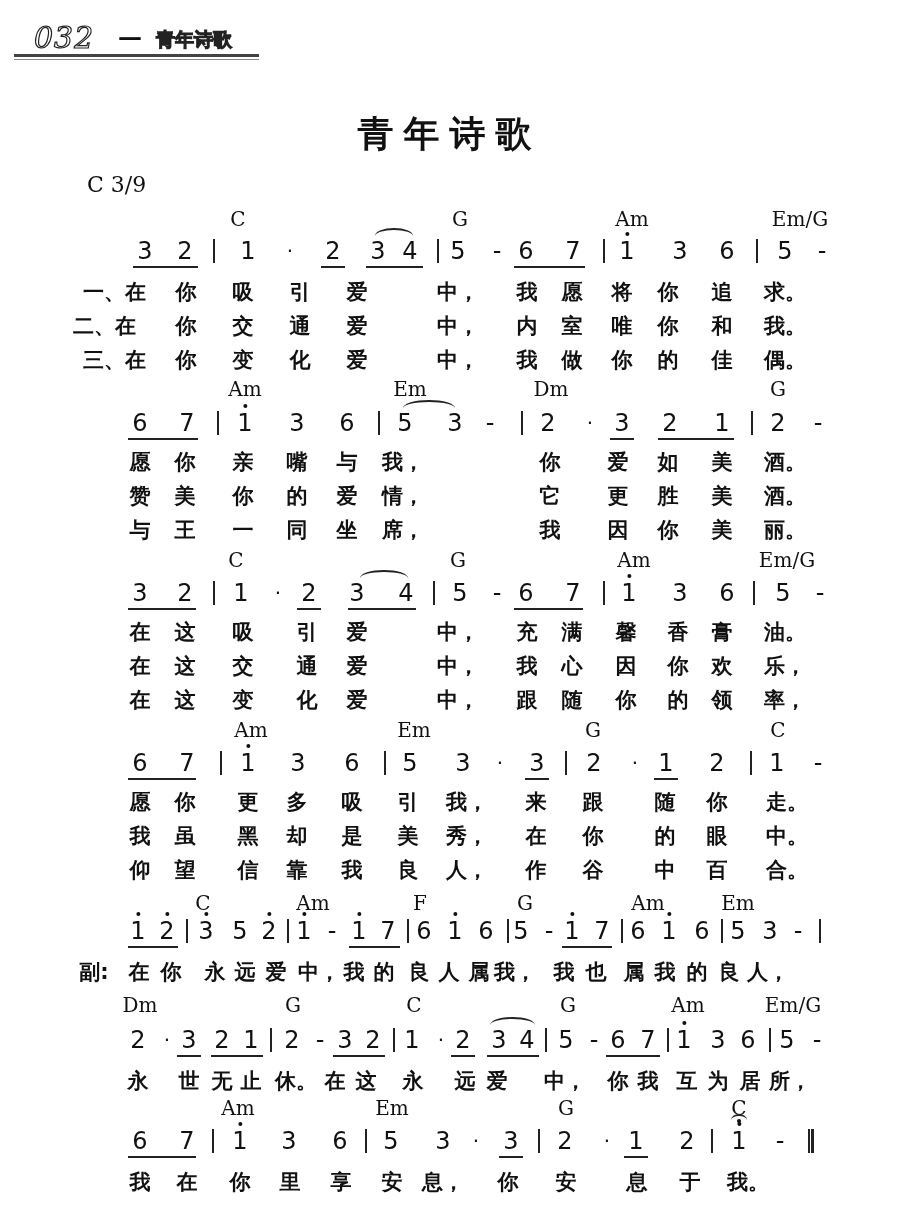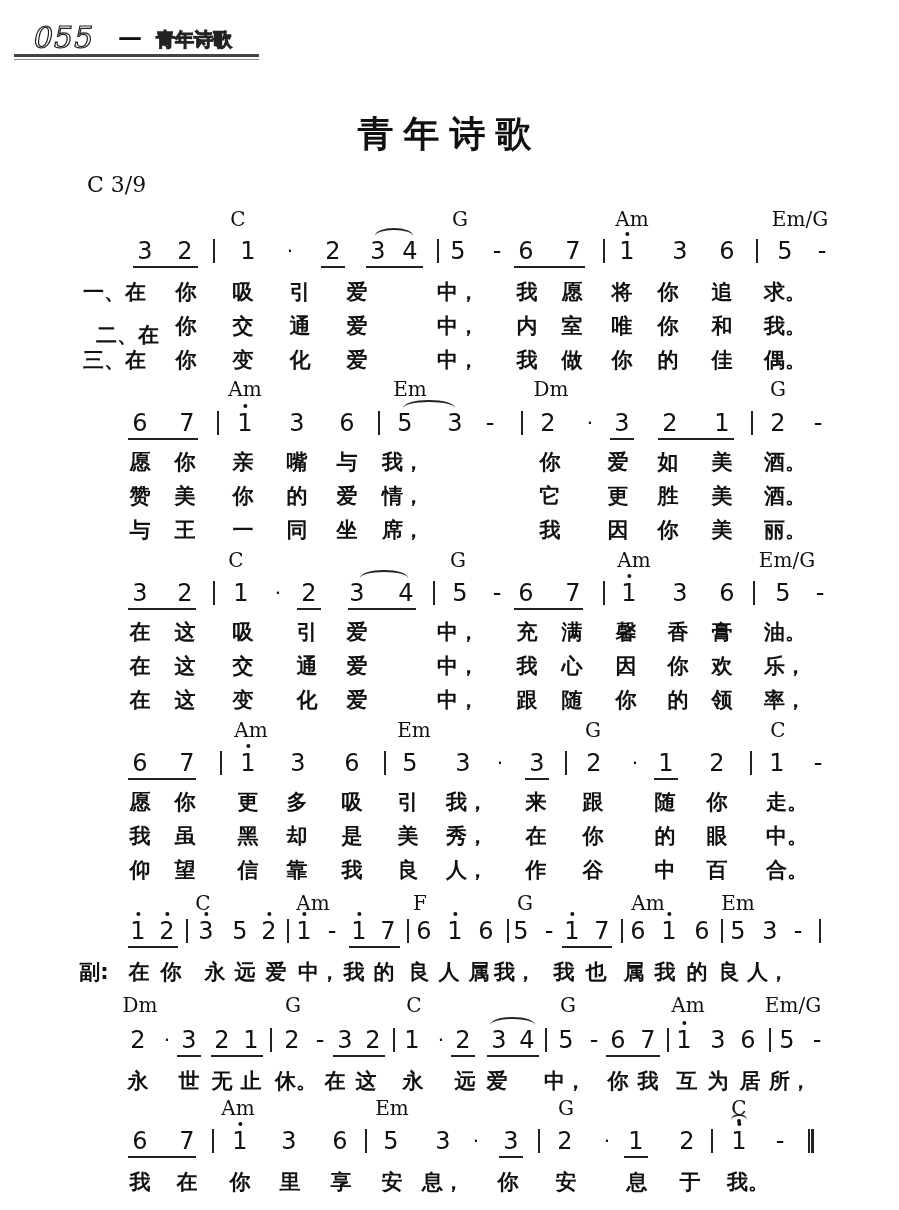--- a/index.html
+++ b/index.html
@@ -21,21 +21,21 @@
   .tie { position: absolute; height: 14px; border-top: 2px solid #222; border-radius: 50% 50% 0 0; }
   .lyr { position: absolute; font-size: 21px; font-weight: bold; font-family: "DejaVu Sans", sans-serif; transform: translateX(-50%); white-space: nowrap; }
   .lyr.l { transform: none; }
   .fermata { position: absolute; width: 16px; height: 10px; border-top: 2px solid #222; border-radius: 50% 50% 0 0; transform: translateX(-50%); }
   .fermata::after { content: ""; position: absolute; left: 6px; top: 3px; width: 4px; height: 4px; background:#111; border-radius:50%; }
 </style>
 </head>
 <body>
 
 <div class="hdr">
-  <span class="hdr-num">055</span>
+  <span class="hdr-num">032</span>
   <span class="hdr-dash">—</span>
   <span class="hdr-book">青年诗歌</span>
   <div class="hdr-line1"></div>
   <div class="hdr-line2"></div>
 </div>
 
 <div class="title">青年诗歌</div>
 <div class="key">C 3/9</div>
 
 <div id="score">
@@ -73,21 +73,21 @@
     <div class="lyr" style="left: 243px; top: 278px;">吸</div>
     <div class="lyr" style="left: 300px; top: 278px;">引</div>
     <div class="lyr" style="left: 357px; top: 278px;">爱</div>
     <div class="lyr" style="left: 458px; top: 278px;">中，</div>
     <div class="lyr" style="left: 527px; top: 278px;">我</div>
     <div class="lyr" style="left: 572px; top: 278px;">愿</div>
     <div class="lyr" style="left: 622px; top: 278px;">将</div>
     <div class="lyr" style="left: 668px; top: 278px;">你</div>
     <div class="lyr" style="left: 722px; top: 278px;">追</div>
     <div class="lyr" style="left: 785px; top: 278px;">求。</div>
-    <div class="lyr l" style="left: 96px; top: 312px; margin-top: 9px;">二、在</div>
+    <div class="lyr l" style="left: 73px; top: 312px;">二、在</div>
     <div class="lyr" style="left: 186px; top: 312px;">你</div>
     <div class="lyr" style="left: 243px; top: 312px;">交</div>
     <div class="lyr" style="left: 300px; top: 312px;">通</div>
     <div class="lyr" style="left: 357px; top: 312px;">爱</div>
     <div class="lyr" style="left: 458px; top: 312px;">中，</div>
     <div class="lyr" style="left: 527px; top: 312px;">内</div>
     <div class="lyr" style="left: 572px; top: 312px;">室</div>
     <div class="lyr" style="left: 622px; top: 312px;">唯</div>
     <div class="lyr" style="left: 668px; top: 312px;">你</div>
     <div class="lyr" style="left: 722px; top: 312px;">和</div>

